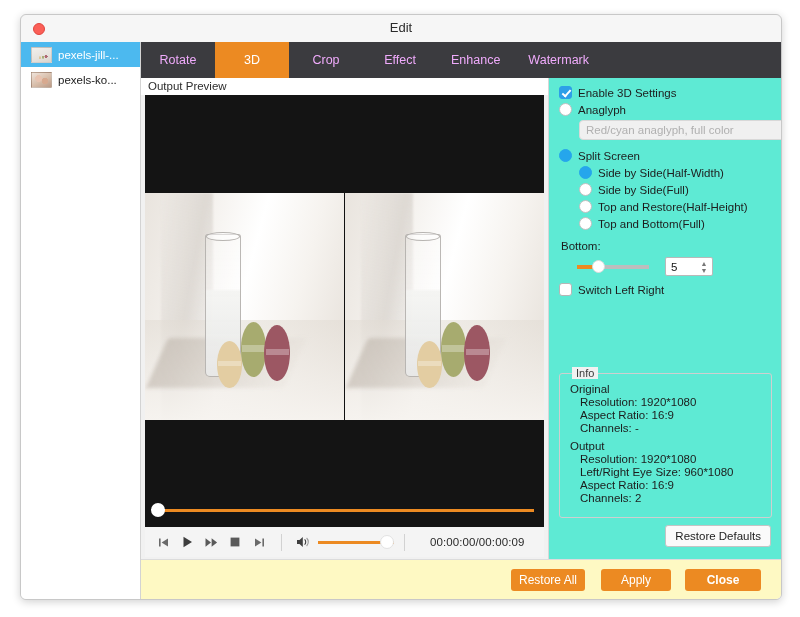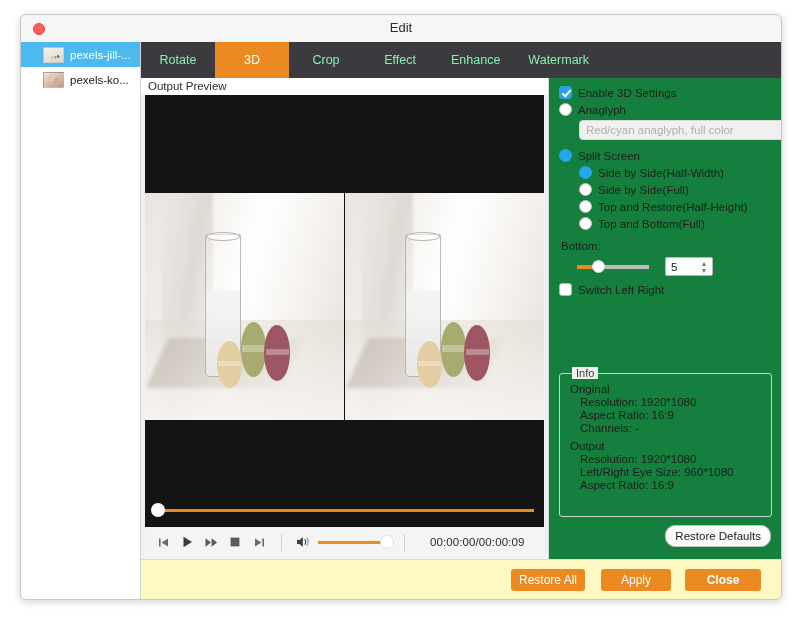--- a/index.html
+++ b/index.html
@@ -72,21 +72,21 @@
     width: 120px;
     height: 557px;
     background: #ffffff;
     border-right: 1px solid #d3d3d3;
     box-sizing: border-box;
   }
   .file-item {
     display: flex;
     align-items: center;
     height: 25px;
-    padding-left: 22px;
+    padding-left: 10px;
     box-sizing: border-box;
     font-size: 11.5px;
     color: #1a1a1a;
     white-space: nowrap;
     overflow: hidden;
   }
   .file-item.selected {
     background: #4cb9ef;
     color: #ffffff;
   }
@@ -131,21 +131,21 @@
     background: #3b3b3f;
     display: flex;
     align-items: stretch;
   }
   .tab {
     min-width: 74px;
     padding: 0 14px;
     display: flex;
     align-items: center;
     justify-content: center;
-    color: #86efac;
+    color: #f0abfc;
     font-size: 12.5px;
     box-sizing: border-box;
   }
   .tab.active {
     background: #ec8a22;
     color: #ffffff;
   }
 
   
   .preview-col {
@@ -336,21 +336,21 @@
     letter-spacing: 0.1px;
   }
 
   
   .settings {
     position: absolute;
     left: 407px;
     top: 36px;
     width: 233px;
     height: 481px;
-    background: #15803d;
+    background: #5eead4;
     border-left: 1px solid #d7d7d7;
     box-sizing: border-box;
     padding: 8px 10px 0 10px;
   }
   .row { display: flex; align-items: center; margin-bottom: 4px; }
   .row-lbl { font-size: 11.5px; color: #1d1d1d; }
   .chk {
     width: 13px; height: 13px;
     border-radius: 3px;
     border: 1px solid #b6b6b6;
@@ -440,21 +440,21 @@
   }
 
   
   .info {
     position: absolute;
     left: 10px;
     top: 295px;
     width: 213px;
     border: 1px solid #cfcfcf;
     border-radius: 3px;
-    padding: 9px 8px 24px 8px;
+    padding: 9px 8px 12px 8px;
     box-sizing: border-box;
   }
   .info-legend {
     position: absolute;
     top: -7px;
     left: 12px;
     background: #f1f1f1;
     padding: 0 4px;
     font-size: 11px;
     color: #3a3a3a;
@@ -465,21 +465,21 @@
 
   .restore-defaults {
     position: absolute;
     right: 10px;
     top: 447px;
     height: 20px;
     padding: 0 9px;
     display: flex; align-items: center;
     background: #fafafa;
     border: 1px solid #c4c4c4;
-    border-radius: 10px;
+    border-radius: 3px;
     font-size: 11.5px;
     color: #1c1c1c;
   }
 
   
   .footer {
     position: absolute;
     left: 120px;
     top: 517px;
     width: 640px;
@@ -678,20 +678,21 @@
             <span class="info-legend">Info</span>
             <div class="info-head">Original</div>
             <div class="info-line">Resolution: 1920*1080</div>
             <div class="info-line">Aspect Ratio: 16:9</div>
             <div class="info-line">Channels: -</div>
             <div class="info-gap"></div>
             <div class="info-head">Output</div>
             <div class="info-line">Resolution: 1920*1080</div>
             <div class="info-line">Left/Right Eye Size: 960*1080</div>
             <div class="info-line">Aspect Ratio: 16:9</div>
+            <div class="info-line">Channels: 2</div>
           </div>
 
           <div class="restore-defaults">Restore Defaults</div>
         </div>
       </div>
 
       <div class="footer">
         <div class="obtn obtn-restore-all">Restore All</div>
         <div class="obtn obtn-apply">Apply</div>
         <div class="obtn obtn-close">Close</div>

